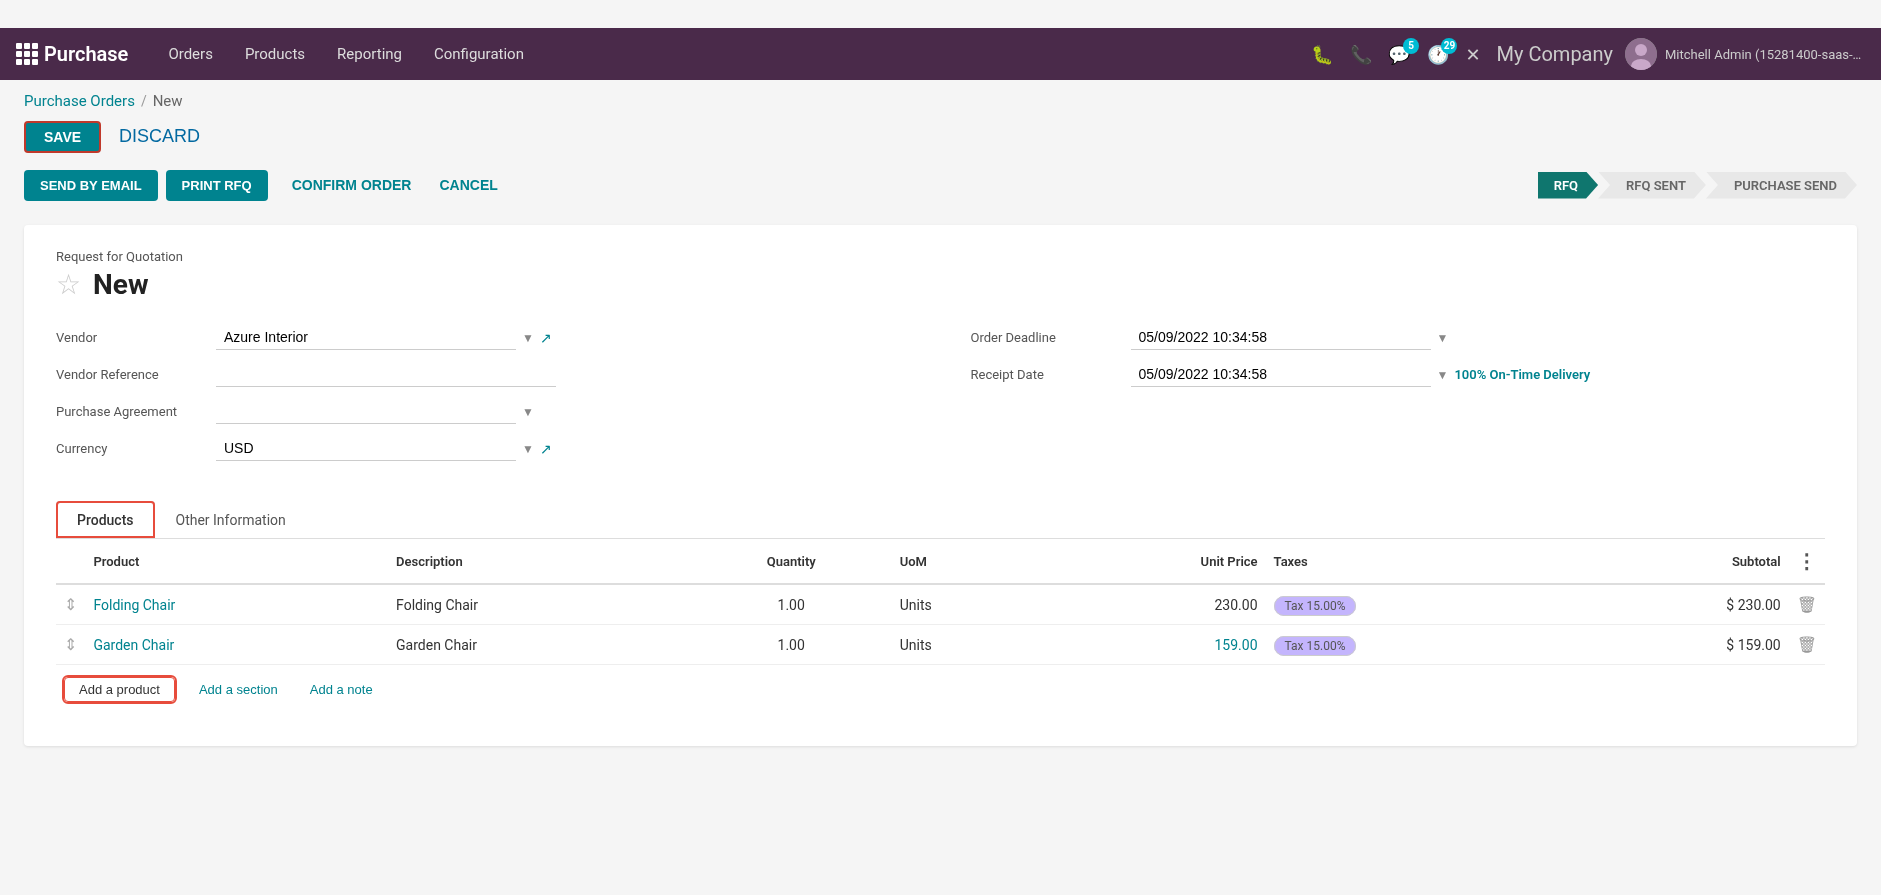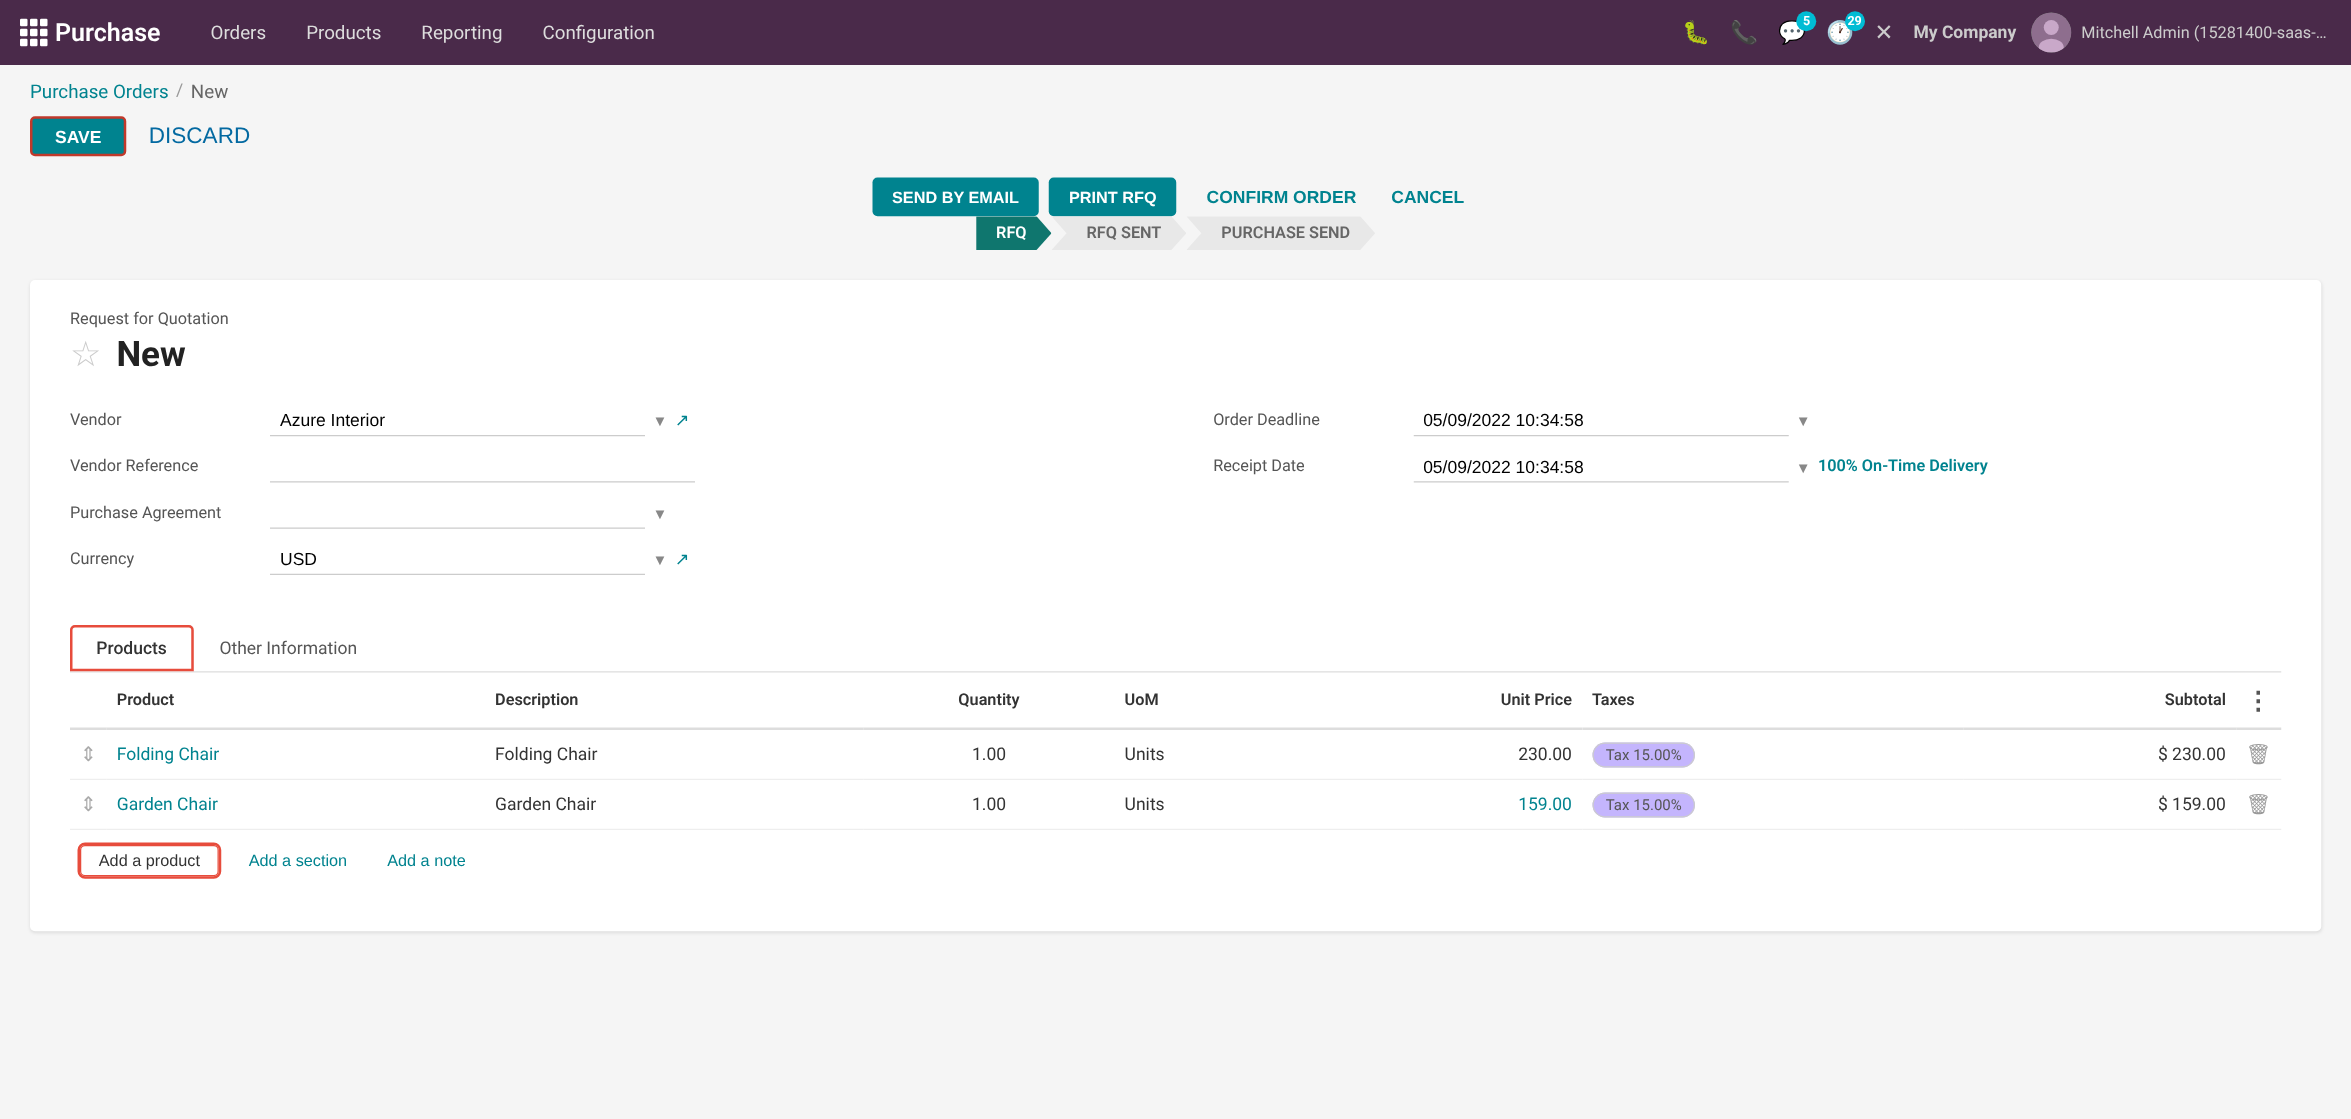--- a/index.html
+++ b/index.html
@@ -7,48 +7,49 @@
 
     
     .topnav {
       background: #4a2a4a;
       color: #fff;
       display: flex;
       align-items: center;
       padding: 0 16px;
       height: 52px;
       gap: 0;
+      margin-top: 28px;
     }
     .topnav-grid { display: flex; align-items: center; gap: 6px; margin-right: 6px; cursor: pointer; }
     .topnav-grid span { display: grid; grid-template-columns: repeat(3,6px); grid-template-rows: repeat(3,6px); gap: 2px; }
     .topnav-grid span i { background: #fff; border-radius: 1px; width: 6px; height: 6px; }
     .topnav-brand { font-size: 20px; font-weight: 600; color: #fff; margin-right: 24px; cursor: pointer; }
     .topnav-menu { display: flex; gap: 0; }
     .topnav-menu a { color: #ddd; text-decoration: none; padding: 0 16px; height: 68px; display: flex; align-items: center; font-size: 15px; cursor: pointer; }
     .topnav-spacer { flex: 1; }
     .topnav-icons { display: flex; align-items: center; gap: 8px; }
     .topnav-icon { color: #ccc; cursor: pointer; font-size: 18px; padding: 4px; position: relative; }
     .topnav-badge { position: absolute; top: -2px; right: -4px; background: #00bcd4; color: #fff; border-radius: 50%; font-size: 10px; width: 16px; height: 16px; display: flex; align-items: center; justify-content: center; font-weight: bold; }
-    .topnav-company { color: #ccc; margin: 0 12px; font-size: 14px; font-weight: bold; }
+    .topnav-company { color: #ccc; margin: 0 12px; font-size: 20px; }
     .topnav-user { display: flex; align-items: center; gap: 8px; color: #ccc; cursor: pointer; }
     .topnav-avatar { width: 32px; height: 32px; border-radius: 50%; background: #888; display: flex; align-items: center; justify-content: center; overflow: hidden; }
 
     
     .breadcrumb-bar { padding: 12px 24px 6px; display: flex; align-items: center; gap: 6px; }
     .breadcrumb-link { color: #00838f; font-size: 15px; cursor: pointer; text-decoration: none; }
     .breadcrumb-sep { color: #999; }
     .breadcrumb-current { color: #666; font-size: 15px; }
 
     
     .action-bar { padding: 4px 24px 10px; display: flex; align-items: center; gap: 8px; }
     .btn-save { background: #00838f; color: #fff; border: 2px solid #c0392b; padding: 6px 18px; border-radius: 4px; font-size: 14px; font-weight: 600; cursor: pointer; }
     .btn-discard { background: none; border: none; color: #0369a1; font-size: 18px; cursor: pointer; padding: 6px 10px; font-weight: 500; }
 
     
-    .workflow-bar { padding: 6px 24px 8px; display: flex; align-items: center; gap: 0; flex-direction: column; }
+    .workflow-bar { padding: 6px 24px 8px; display: flex; align-items: center; gap: 0; }
     .workflow-left { display: flex; align-items: center; gap: 4px; }
     .btn-email { background: #00838f; color: #fff; border: none; padding: 8px 16px; border-radius: 4px; font-size: 13px; font-weight: 600; cursor: pointer; margin-right: 4px; }
     .btn-print { background: #00838f; color: #fff; border: none; padding: 8px 16px; border-radius: 4px; font-size: 13px; font-weight: 600; cursor: pointer; margin-right: 8px; }
     .btn-confirm { background: none; border: none; color: #00838f; font-size: 14px; font-weight: 600; cursor: pointer; padding: 8px 12px; }
     .btn-cancel-wf { background: none; border: none; color: #00838f; font-size: 14px; font-weight: 600; cursor: pointer; padding: 8px 12px; }
     .workflow-spacer { flex: 1; }
     .workflow-steps { display: flex; align-items: center; }
     .wf-step { display: flex; align-items: center; }
     .wf-step-label { padding: 6px 20px 6px 28px; font-size: 13px; font-weight: 600; position: relative; clip-path: polygon(0 0, calc(100% - 12px) 0, 100% 50%, calc(100% - 12px) 100%, 0 100%, 12px 50%); }
     .wf-step-label.first { clip-path: polygon(0 0, calc(100% - 12px) 0, 100% 50%, calc(100% - 12px) 100%, 0 100%); padding-left: 16px; }

